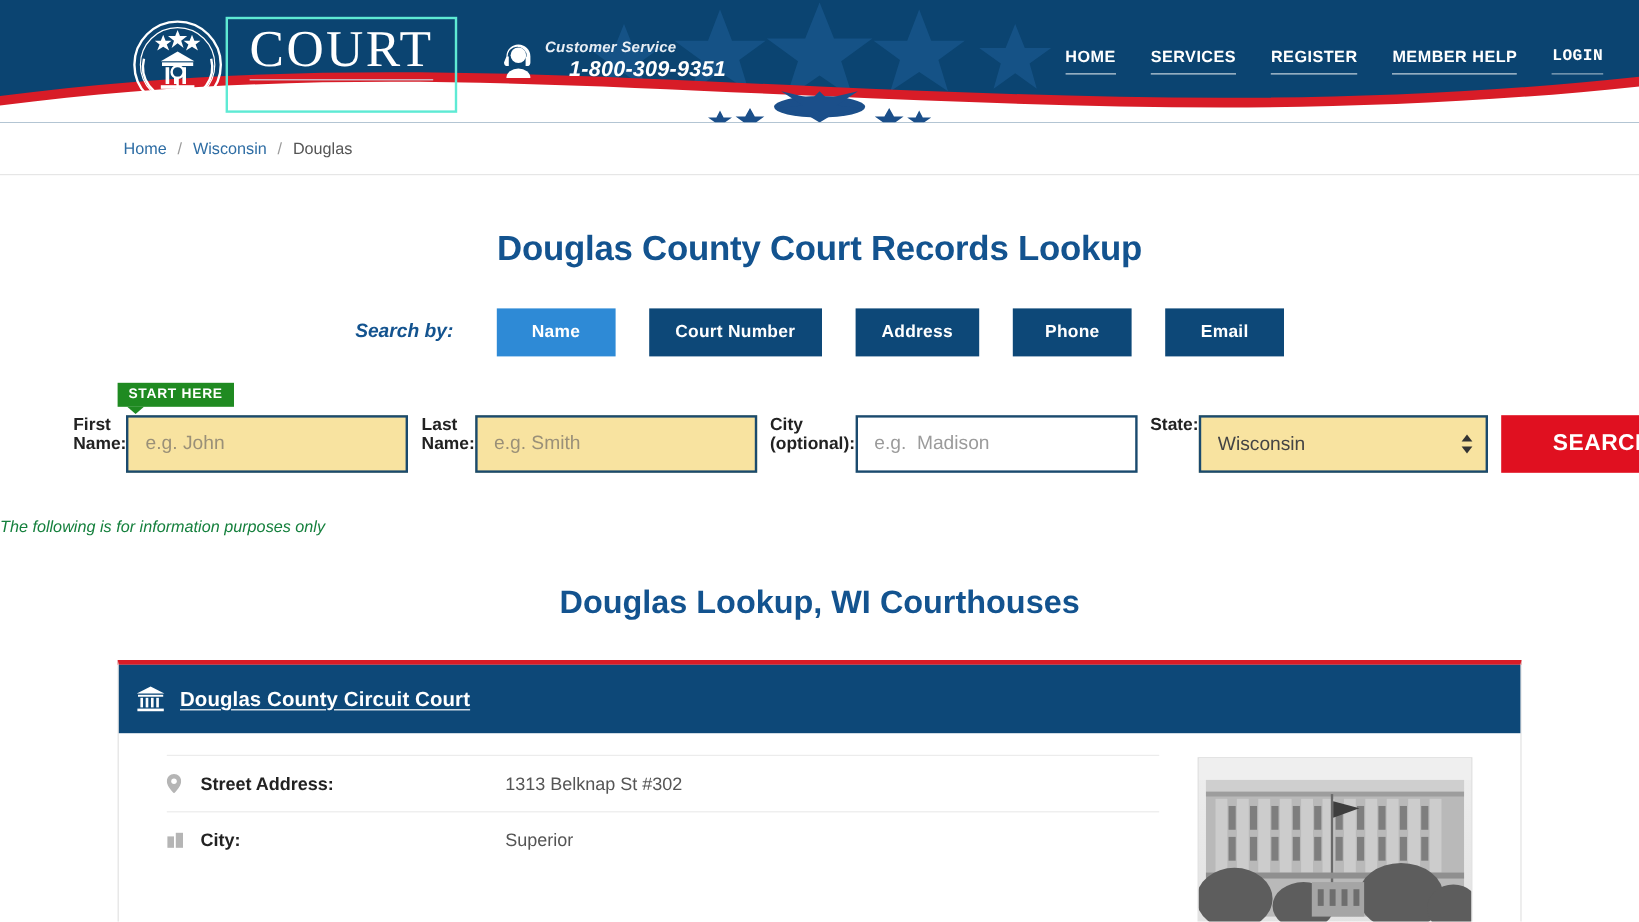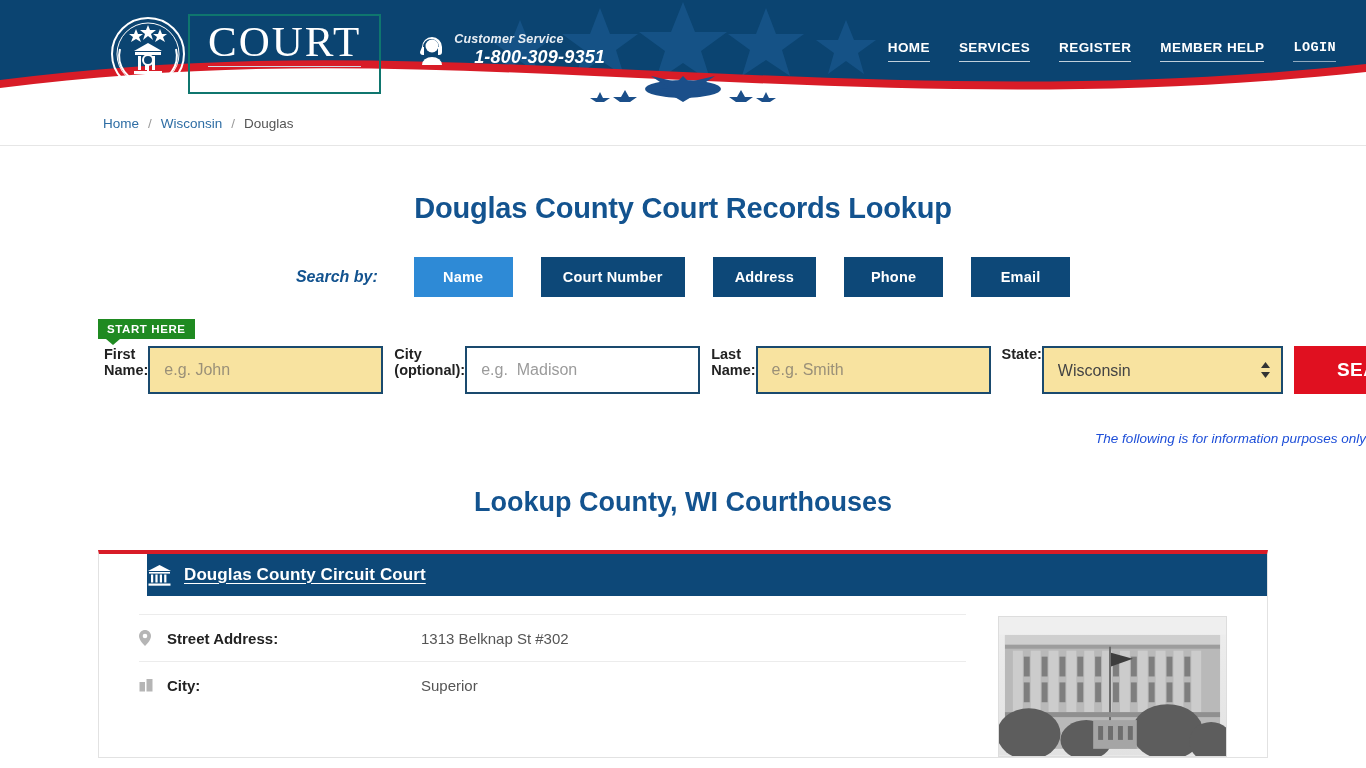--- a/index.html
+++ b/index.html
@@ -16,21 +16,21 @@
   }
   .stars-bg{ position:absolute; inset:0; pointer-events:none; }
   .wave{ position:absolute; left:0; right:0; bottom:0; height:46px; }
   .header-inner{
     position:relative; z-index:5; height:102px;
     display:flex; align-items:flex-start; padding:14px 30px 0 100px;
   }
   .logo-wrap{ display:flex; align-items:center; gap:0px; }
   .logo-seal{ width:96px; height:78px; flex:0 0 auto; }
   .logo-box{
-    border:2px solid #0f766e; padding:5px 18px 7px 18px; margin-left:-8px;
+    border:2px solid #5eead4; padding:5px 18px 7px 18px; margin-left:-8px;
   }
   .logo-court{
     font-family:"Liberation Serif", serif; color:#fff;
     font-size:43px; line-height:0.98; letter-spacing:2px; font-weight:400;
     text-align:center;
   }
   .logo-sub{
     color:#fff; font-size:12.5px; letter-spacing:6.5px; text-align:center;
     border-top:1px solid #cfd9e4; margin-top:3px; padding-top:3px;
     font-family:"Liberation Serif", serif;
@@ -72,21 +72,21 @@
     margin-right:8px;
   }
   .tab-btn{
     background:#0d4878; color:#fff; border:none; cursor:pointer;
     font-size:14.5px; font-weight:bold; letter-spacing:.2px;
     height:40px; padding:11px 22px; min-width:99px;
     font-family:"Liberation Sans", sans-serif;
   }
   .tab-btn.active{ background:#2e8ad6; }
 
-  .form-area{ position:relative; margin-top:22px; padding:0 104px; }
+  .form-area{ position:relative; margin-top:22px; padding:0 61px; }
   .start-badge{
     position:absolute; left:98px; top:0;
     background:#1f8a21; color:#fff; font-size:11.5px; font-weight:bold;
     letter-spacing:.6px; padding:4px 9px 4px 9px; display:inline-block;
   }
   .start-badge:after{
     content:""; position:absolute; left:8px; bottom:-6px;
     border-left:7px solid transparent; border-right:7px solid transparent;
     border-top:6px solid #1f8a21;
   }
@@ -114,36 +114,36 @@
     pointer-events:none;
   }
   .search-btn{
     height:48px; min-width:190px; background:#e01020; color:#fff; border:none;
     font-size:19px; font-weight:bold; letter-spacing:.4px; cursor:pointer;
     font-family:"Liberation Sans", sans-serif;
     display:flex; align-items:center; justify-content:center; gap:10px;
   }
 
   .disclaimer{
-    text-align:right; color:#1d4ed8; font-size:13.5px; font-style:italic;
+    text-align:left; color:#15803d; font-size:13.5px; font-style:italic;
     margin-top:37px;
   }
 
   .section-title{
     text-align:center; color:#13538f; font-size:27px; font-weight:bold;
     margin-top:41px;
   }
 
   .court-card{
     margin:32px 98px 0 98px; background:#fff;
     border:1px solid #e2e2e2; border-top:4px solid #d81c27;
   }
   .card-head{
-    background:#0d4878; height:42px; display:flex; align-items:center;
-    gap:12px;margin-left:48px;
+    background:#0d4878; height:57px; display:flex; align-items:center;
+    padding-left:14px; gap:12px;
   }
   .bank-icon{ width:25px; height:23px; flex:0 0 auto; }
   .card-title{
     color:#fff; font-size:17px; font-weight:bold; text-decoration:underline;
     text-underline-offset:3px; letter-spacing:.1px;
   }
   .card-body{ display:flex; padding:18px 40px 0 40px; }
   .detail-list{ flex:1 1 auto; max-width:860px; }
   .detail-row{
     display:flex; align-items:center; height:47px;
@@ -256,28 +256,28 @@
 
 <div class="form-area">
   <span class="start-badge">START HERE</span>
 
   <div class="fields-row">
     <div class="field f-first">
       <label class="field-label">First Name:</label>
       <input type="text" placeholder="e.g. John" style="">
     </div>
 
+    <div class="field f-last">
+      <label class="field-label">Last Name:</label>
+      <input type="text" placeholder="e.g. Smith" style="">
+    </div>
+
     <div class="field f-city white">
       <label class="field-label">City (optional):</label>
       <input type="text" placeholder="e.g.  Madison" style="">
-    </div>
-
-    <div class="field f-last">
-      <label class="field-label">Last Name:</label>
-      <input type="text" placeholder="e.g. Smith" style="">
     </div>
 
     <div class="field">
       <label class="field-label">State:</label>
       <div class="sel-wrap">
         <select>
           <option>Wisconsin</option>
         </select>
         <svg class="sel-arrows" width="11" height="20" viewBox="0 0 11 20">
           <polygon points="5.5,2 10,8 1,8" fill="#333"></polygon>
@@ -288,21 +288,21 @@
 
     <button class="search-btn">
       <span>SEARCH</span>
       <span>»</span>
     </button>
   </div>
 </div>
 
 <div class="disclaimer">The following is for information purposes only</div>
 
-<h2 class="section-title">Lookup County, WI Courthouses</h2>
+<h2 class="section-title">Douglas Lookup, WI Courthouses</h2>
 
 <div class="court-card">
   <div class="card-head">
     <svg class="bank-icon" viewBox="0 0 25 23">
       <polygon points="12.5,1 24,7 1,7" fill="#ffffff"></polygon>
       <rect x="2" y="8" width="21" height="1.6" fill="#ffffff"></rect>
       <rect x="4" y="10.5" width="2.2" height="8" fill="#ffffff"></rect>
       <rect x="8.4" y="10.5" width="2.2" height="8" fill="#ffffff"></rect>
       <rect x="12.8" y="10.5" width="2.2" height="8" fill="#ffffff"></rect>
       <rect x="17.2" y="10.5" width="2.2" height="8" fill="#ffffff"></rect>

